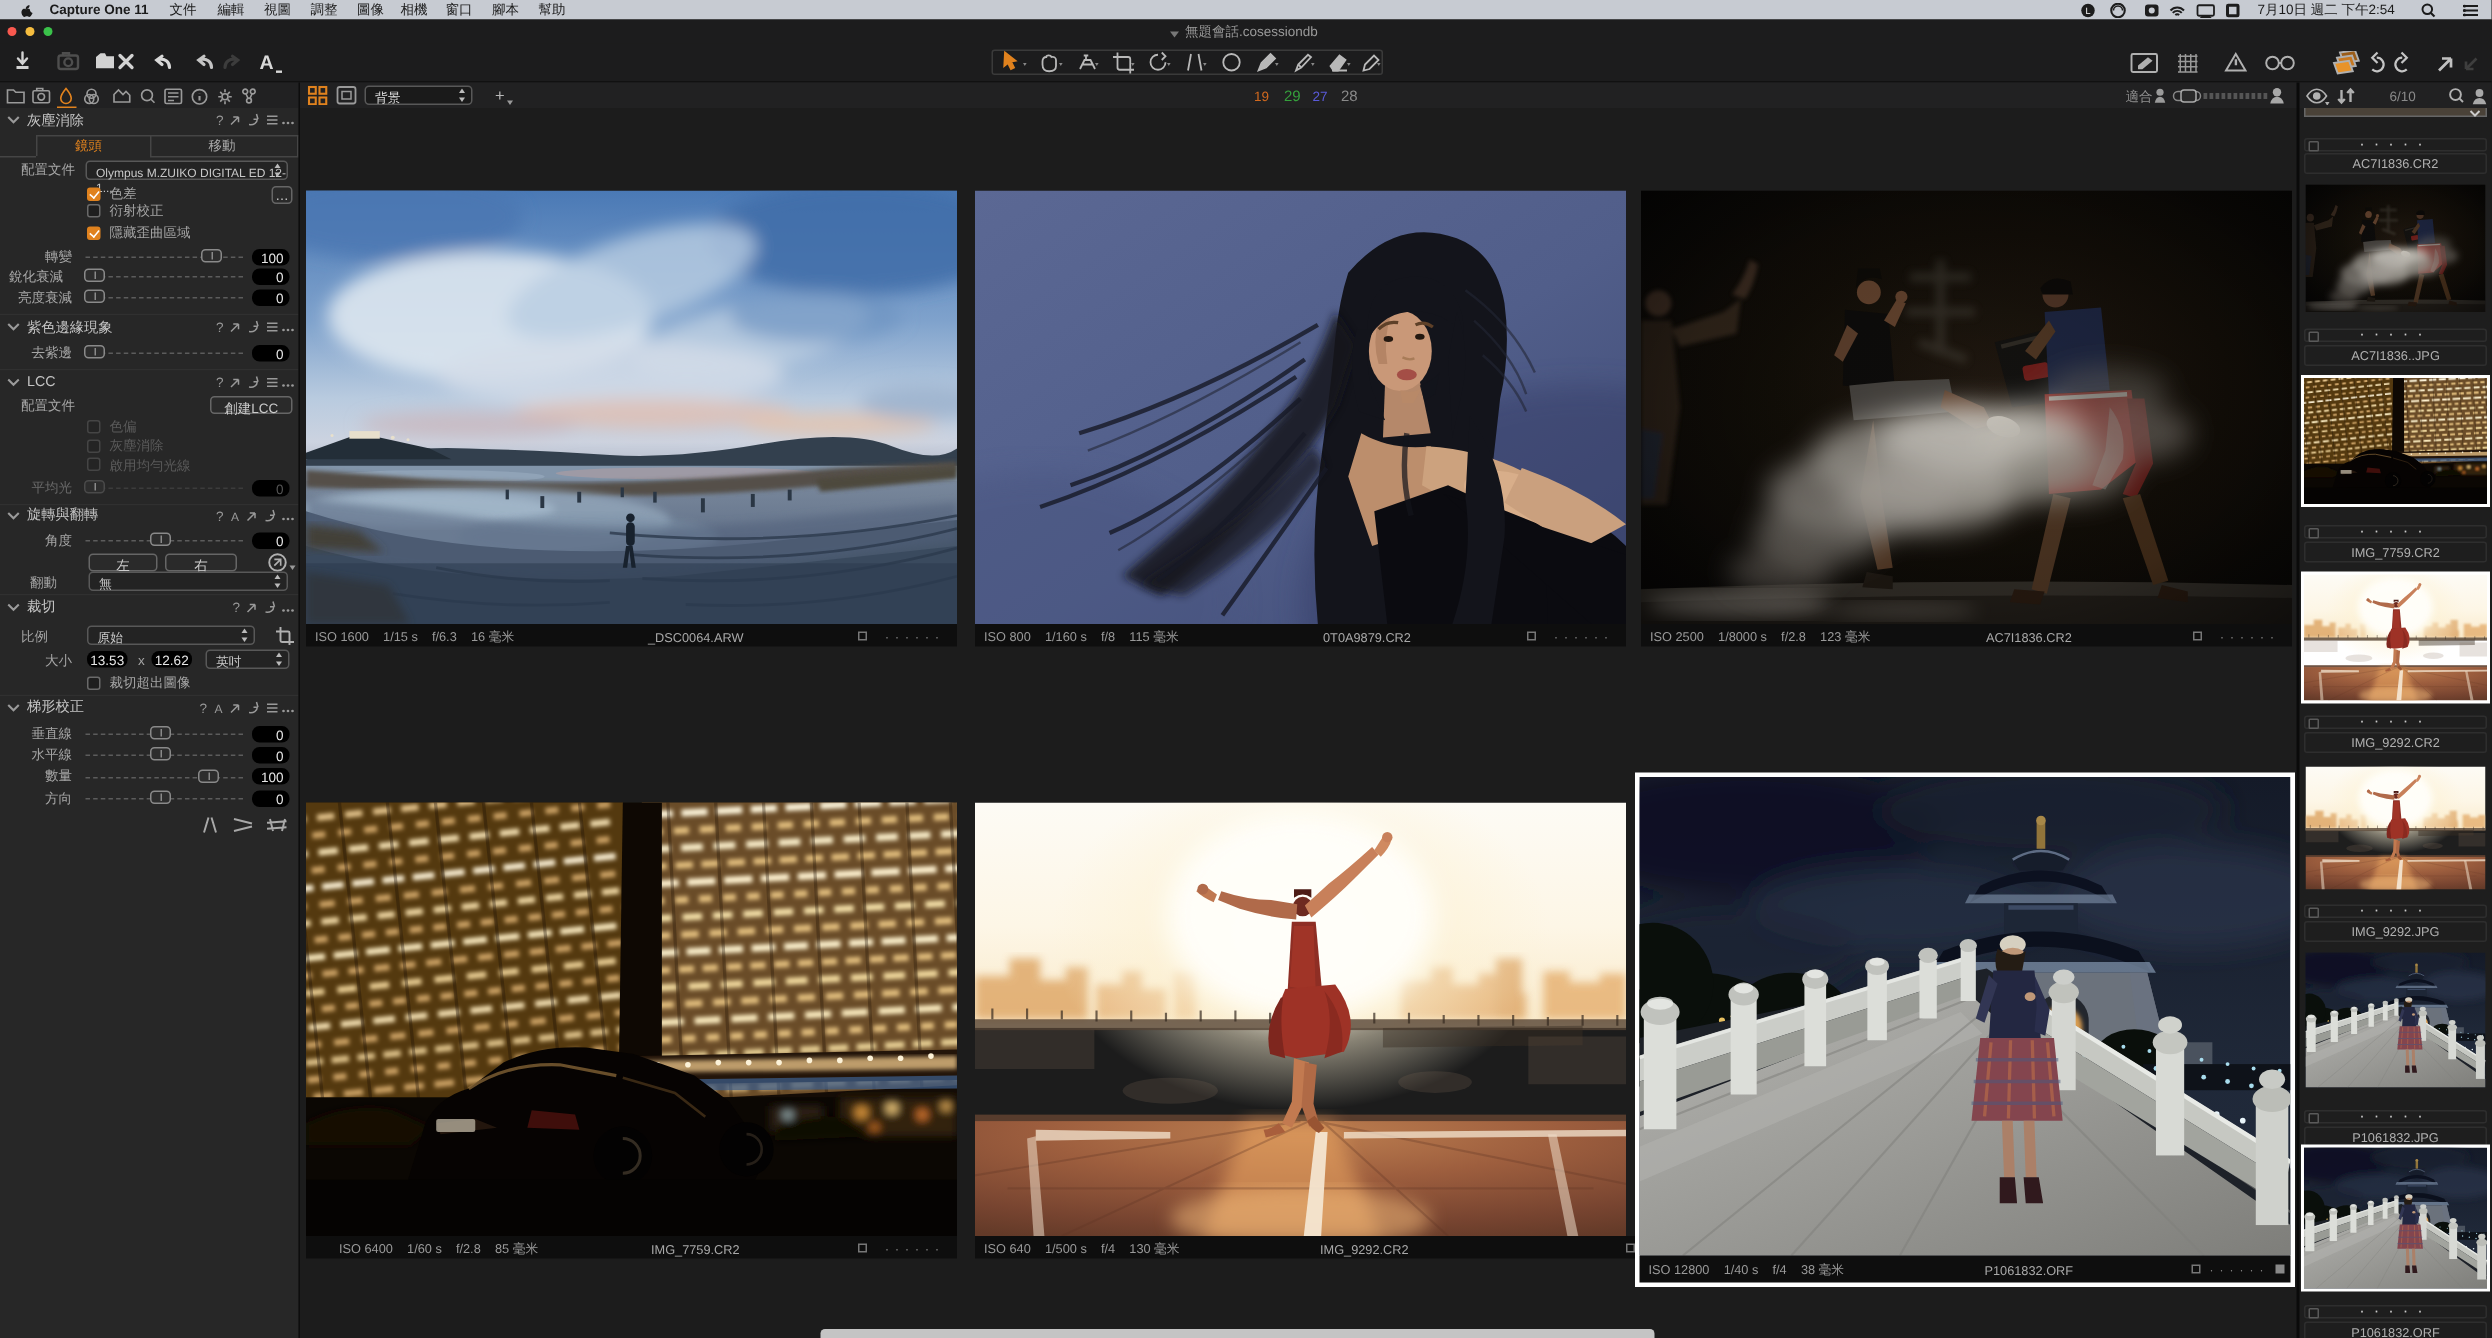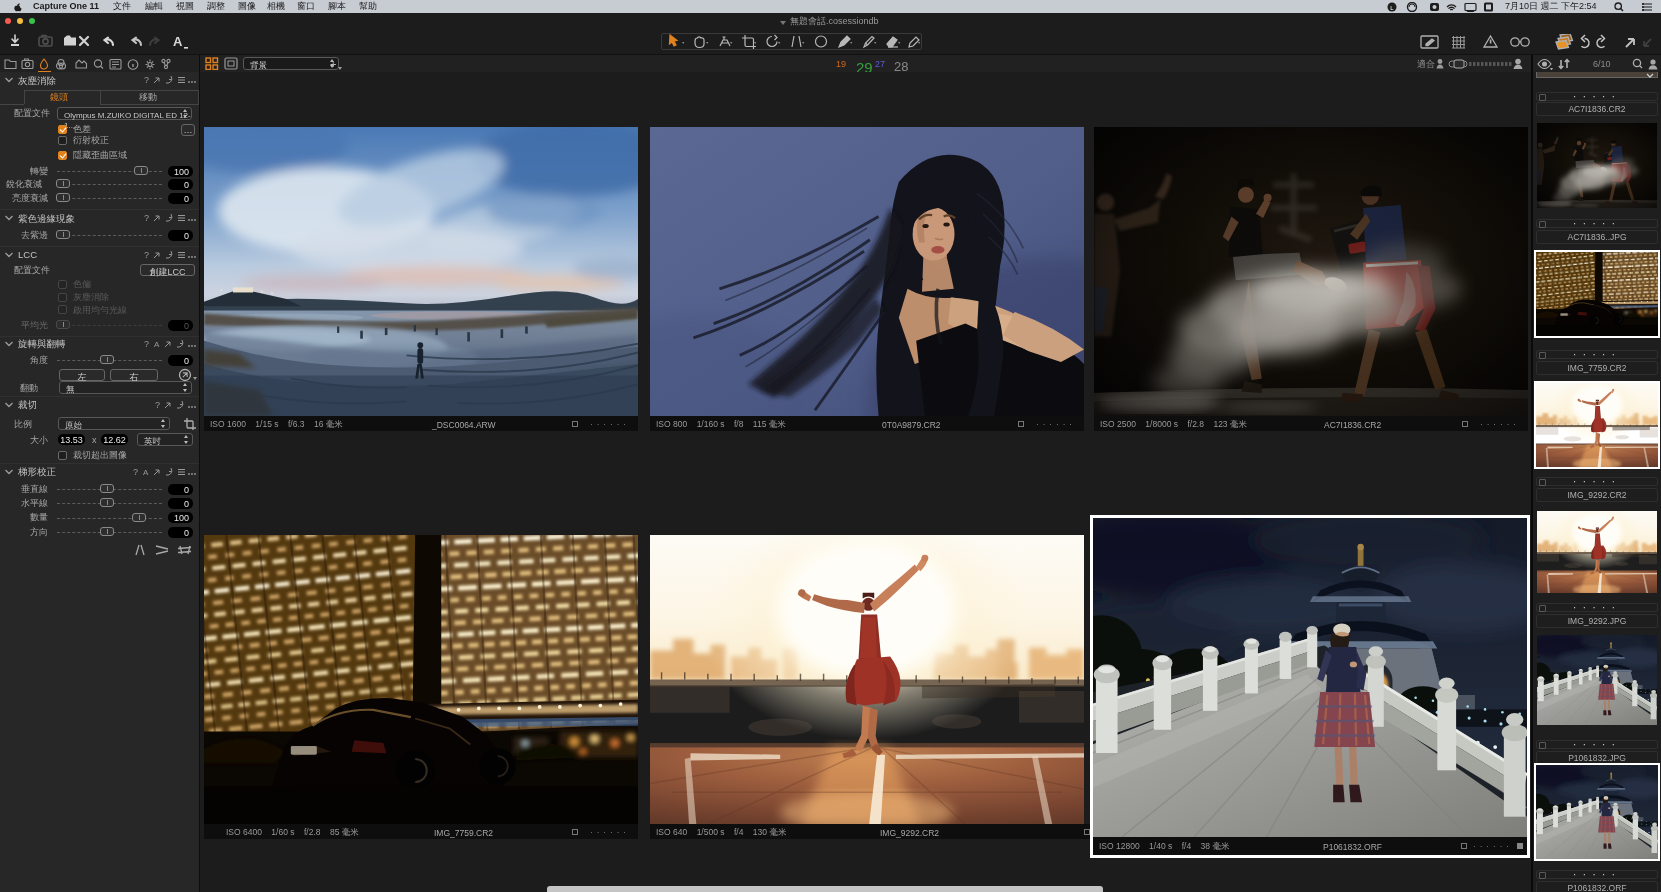--- a/index.html
+++ b/index.html
@@ -239,30 +239,30 @@
         <rect x="1" y="1" width="4.5" height="4.5"></rect>
         <rect x="8" y="1" width="4.5" height="4.5"></rect>
         <rect x="1" y="8" width="4.5" height="4.5"></rect>
         <rect x="8" y="8" width="4.5" height="4.5"></rect>
       </g>
     </svg>
 <svg class="a" style="left:224px;top:2px" width="14" height="13" viewBox="0 0 14 13">
       <rect x="1" y="1" width="12" height="11" rx="1.5" fill="none" stroke="#9a9a9a" stroke-width="1.2"></rect>
       <rect x="4" y="4" width="6" height="5" fill="none" stroke="#9a9a9a"></rect>
     </svg>
-<div class="dd" style="left:243px;top:2px;width:96px;background:#1a1a1a"><span style="color:#ddd">背景</span><span class="stv" style="top:0">
+<div class="dd" style="left:243px;top:2px;width:72px;background:#1a1a1a"><span style="color:#ddd">背景</span><span class="stv" style="top:0">
         <i class="u"></i>
         <i class="d"></i>
       </span></div>
 <span class="t" style="left:330px;top:4px;color:#b8b8b8;font-size:11px">+</span>
     <div class="a" style="left:338px;top:12px;width:0;height:0;border-left:2.5px solid transparent;border-right:2.5px solid transparent;border-top:3px solid #999"></div>
 <span class="t" style="left:836px;top:5px;color:#d2691e;font-size:9px">19</span>
-<span class="t" style="left:856px;top:5px;color:#35a03c;font-size:15px">29</span>
+<span class="t" style="left:856px;top:5px;color:#35a03c;font-size:10px">29</span>
 <span class="t" style="left:875px;top:5px;color:#5a5ad8;font-size:9px">27</span>
-<span class="t" style="left:894px;top:5px;color:#8a8a8a;font-size:13px">28</span>
+<span class="t" style="left:894px;top:5px;color:#8a8a8a;font-size:10px">28</span>
 <span class="t" style="left:1417px;top:5px;color:#909090;font-size:9px">適合</span>
 <svg class="a" style="left:1436px;top:3px" width="90" height="12" viewBox="0 0 90 12">
 <circle cx="4" cy="3.5" r="2.4" fill="#9a9a9a"></circle>
       <path d="M.5 10.5q.8-4 3.5-4t3.5 4z" fill="#9a9a9a"></path>
 <rect x="13" y="3" width="18" height="6" rx="3" fill="none" stroke="#888"></rect>
 <rect x="18" y="2" width="10" height="8" rx="2" fill="#2a2a2a" stroke="#aaa"></rect>
 <g stroke="#555" stroke-width="4" stroke-dasharray="2.5 1.5">
         <path d="M33 6h44"></path>
       </g>
 <circle cx="82" cy="3.5" r="2.8" fill="#a8a8a8"></circle>

